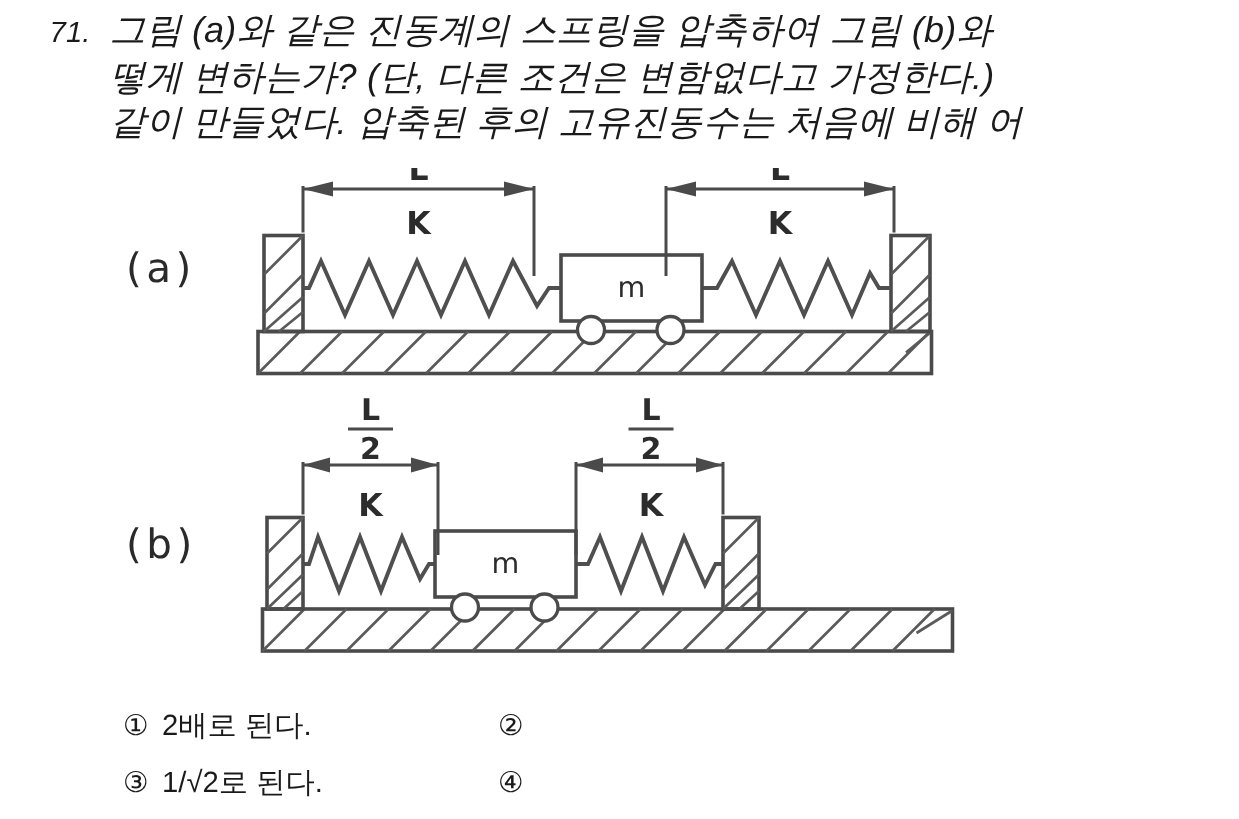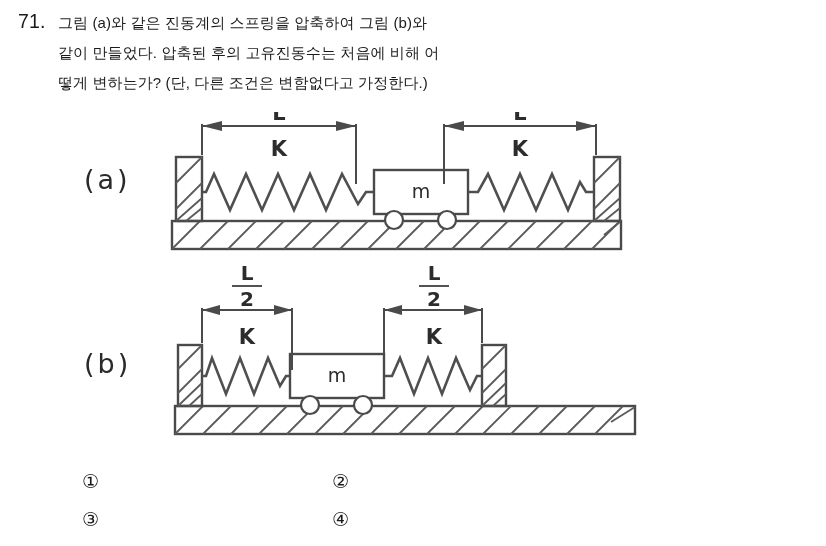--- a/index.html
+++ b/index.html
@@ -13,42 +13,43 @@
     height: 546px;
     position: relative;
     font-family: "Liberation Sans", "DejaVu Sans", sans-serif;
     color: #1a1a1a;
     overflow: hidden;
   }
 
   
   #question-block {
     position: absolute;
-    left: 18px;
+    left: 33px;
     top: 6px;
     width: 790px;
+    font-style: italic;
   }
   .q-line {
     display: flex;
     align-items: baseline;
     font-size: 19.5px;
     line-height: 30px;
     white-space: pre;
     letter-spacing: 0.1px;
   }
   .q-num {
     width: 40px;
     flex: 0 0 40px;
     font-size: 19.5px;
   }
   .q-indent {
     width: 40px;
     flex: 0 0 40px;
   }
-  .q-text { font-size: 15px; }
+  .q-text { font-size: 24px; }
 
   
   #figure-a-wrap {
     position: absolute;
     left: 0;
     top: 112px;
     width: 826px;
     height: 148px;
   }
   #figure-b-wrap {
@@ -126,25 +127,25 @@
 </head>
 <body>
 
 <div id="question-block">
   <div class="q-line">
     <span class="q-num">71.</span>
     <span class="q-text">그림 (a)와 같은 진동계의 스프링을 압축하여 그림 (b)와</span>
   </div>
   <div class="q-line">
     <span class="q-indent"></span>
-    <span class="q-text">같이 만들었다. 압축된 후의 고유진동수는 처음에 비해 어</span>
+    <span class="q-text">떻게 변하는가? (단, 다른 조건은 변함없다고 가정한다.)</span>
   </div>
   <div class="q-line">
     <span class="q-indent"></span>
-    <span class="q-text">떻게 변하는가? (단, 다른 조건은 변함없다고 가정한다.)</span>
+    <span class="q-text">같이 만들었다. 압축된 후의 고유진동수는 처음에 비해 어</span>
   </div>
 </div>
 
 <div class="fig-label" id="label-a">(a)</div>
 <div class="fig-label" id="label-b">(b)</div>
 
 <div id="figure-a-wrap">
   <svg width="826" height="148" viewBox="0 0 826 148">
 
     <rect class="ln" x="172" y="109" width="449" height="28"></rect>
@@ -281,26 +282,28 @@
     <line class="ln-t" x1="419" y1="28" x2="449" y2="28"></line>
     <text class="glyph-frac" x="434" y="48">2</text>
     <text class="glyph" x="434" y="86">K</text>
   </svg>
 </div>
 
 <div id="choices">
   <div class="choice-row">
     <div class="choice col1">
       <span class="circ-num">①</span>
+      <span>2배로 된다.</span>
     </div>
     <div class="choice">
       <span class="circ-num">②</span>
     </div>
   </div>
   <div class="choice-row">
     <div class="choice col1">
       <span class="circ-num">③</span>
+      <span>1/√2로 된다.</span>
     </div>
     <div class="choice">
       <span class="circ-num">④</span>
     </div>
   </div>
 </div>
 
 </body></html>

